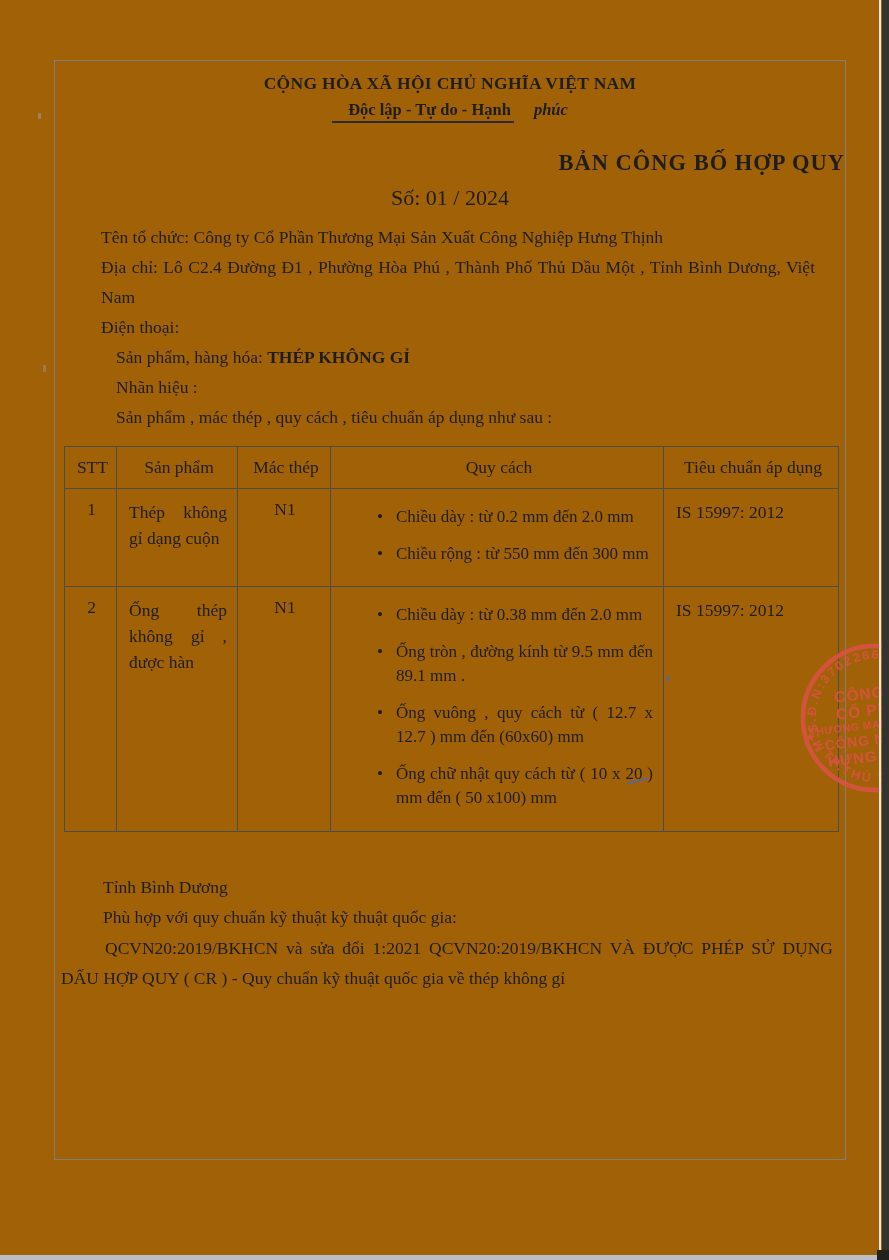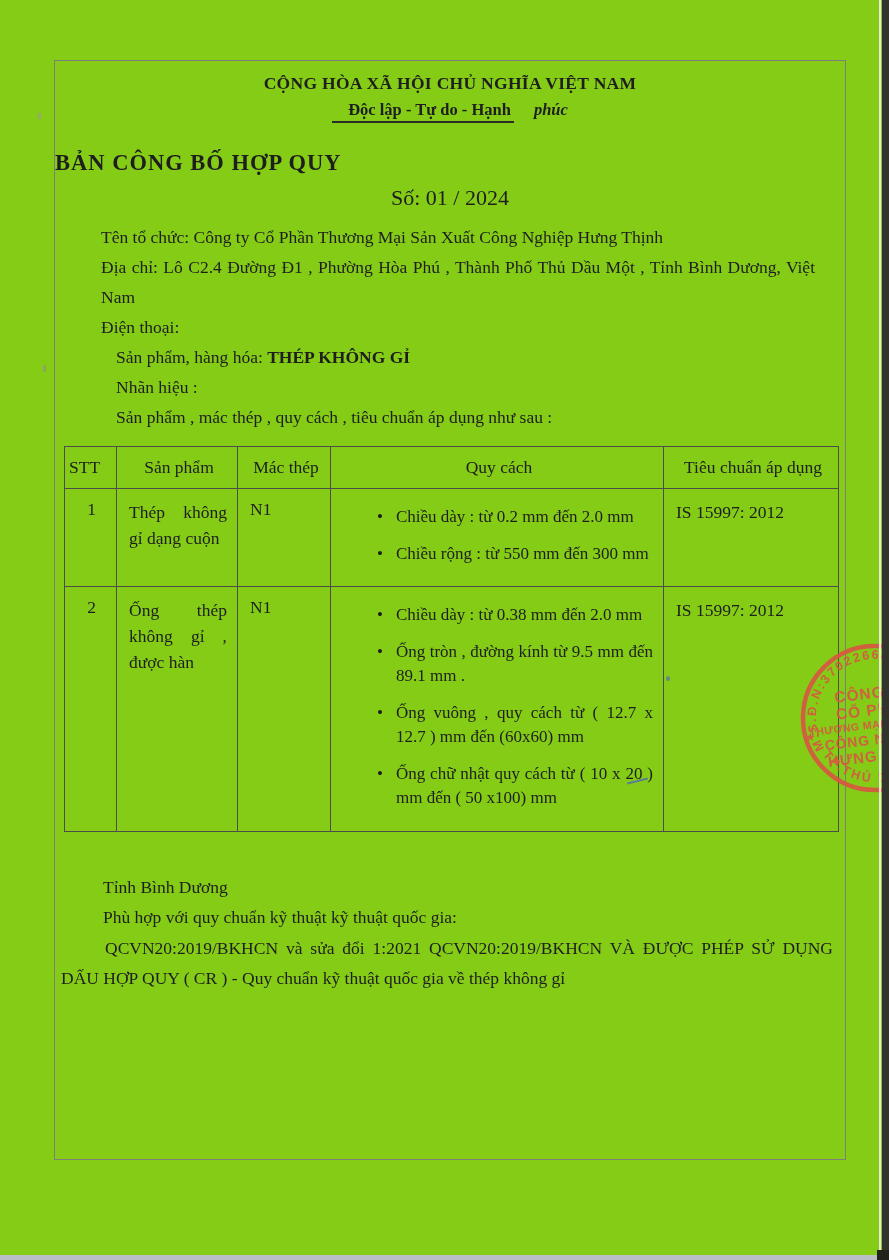--- a/index.html
+++ b/index.html
@@ -1,18 +1,18 @@
 <!DOCTYPE html>
 <html><head>
 <meta charset="utf-8">
 <style>
   html,body { margin:0; padding:0; background:#ffffff; }
   .canvas {
     position:relative; width:889px; height:1260px;
-    background:#84cc16; overflow:hidden;
+    background:#a16207; overflow:hidden;
     font-family:"Liberation Serif","DejaVu Serif",serif;
     color:#1e1e1e;
   }
   
   .paper-edge   { position:absolute; right:8px; top:0; width:2px; height:100%; background:#e7e7de; }
   .edge-right   { position:absolute; right:0; top:0; width:7px; height:100%; background:#34342e; }
   .edge-bottom  { position:absolute; left:0; bottom:0; width:100%; height:5px; background:#b9bfc5; }
   .edge-corner  { position:absolute; right:0; bottom:0; width:12px; height:10px; background:#22221c; }
 
   
@@ -20,39 +20,39 @@
     position:absolute; left:54px; top:60px; width:792px; height:1100px;
     border:1.5px solid #7e7e7c; box-sizing:border-box; overflow:hidden;
   }
 
   .nat-header { padding-top:12px; text-align:center; }
   .nat-line1  { font-size:17.5px; font-weight:bold; letter-spacing:.3px; }
   .nat-line2  { margin-top:6px; font-size:16.5px; font-weight:bold; }
   .nat-line2 .ul { border-bottom:2px solid #2b2b2b; padding:0 3px 2px 16px; }
   .nat-line2 .tail { margin-left:20px;font-style:italic; }
 
-  .doc-title  { margin:30px 0 0 0; text-align:left; font-size:22.5px; font-weight:bold; letter-spacing:1px; }
+  .doc-title  { margin:30px 0 0 0; text-align:right; font-size:22.5px; font-weight:bold; letter-spacing:1px; }
   .doc-number { margin-top:9px; text-align:center; font-size:22px; }
 
   .body-block { margin:11px 30px 0 46px; font-size:17.5px; line-height:30px; text-align:justify; }
   .body-block p { margin:0; }
   .body-block p.indent { padding-left:15px; }
 
   table.spec {
     border-collapse:collapse; table-layout:fixed;
     margin:14px 0 0 9px; width:774px;
     font-size:17.5px;
   }
   table.spec th, table.spec td { border:1.7px solid #4c4c4a; box-sizing:border-box; }
   table.spec th { font-weight:normal; text-align:center; padding:10px 8px 10px 12px; vertical-align:middle; }
-  table.spec th.center { text-align:left; padding-left:4px; }
+  table.spec th.center { text-align:right; padding-left:4px; }
   table.spec td { vertical-align:top; padding:10px 10px 8px 12px; }
   td.c-stt { text-align:center; padding-left:2px; }
   td.c-sp  { text-align:justify; line-height:26px; }
-  td.c-mt  { }
+  td.c-mt  { text-align:center; }
   td.c-qc  { padding:8px 14px 4px 0; }
   td.c-tc  { line-height:26px; }
   .c-qc .li { display:flex; margin:6px 0 12px 0; line-height:24.5px; font-size:17px; }
   .c-qc .li::before { content:"•"; flex:0 0 auto; margin-left:34px; margin-right:13px; font-size:17px; }
   .c-qc .li span { display:block; flex:1 1 auto; text-align:justify; }
 
   .notes { margin:40px 28px 0 48px; font-size:17.5px; line-height:30.5px; text-align:justify; }
   .notes p { margin:0; }
   .notes .marker { padding-right:9px; }
   p.hanging { padding-left:25px; text-indent:-25px; }

